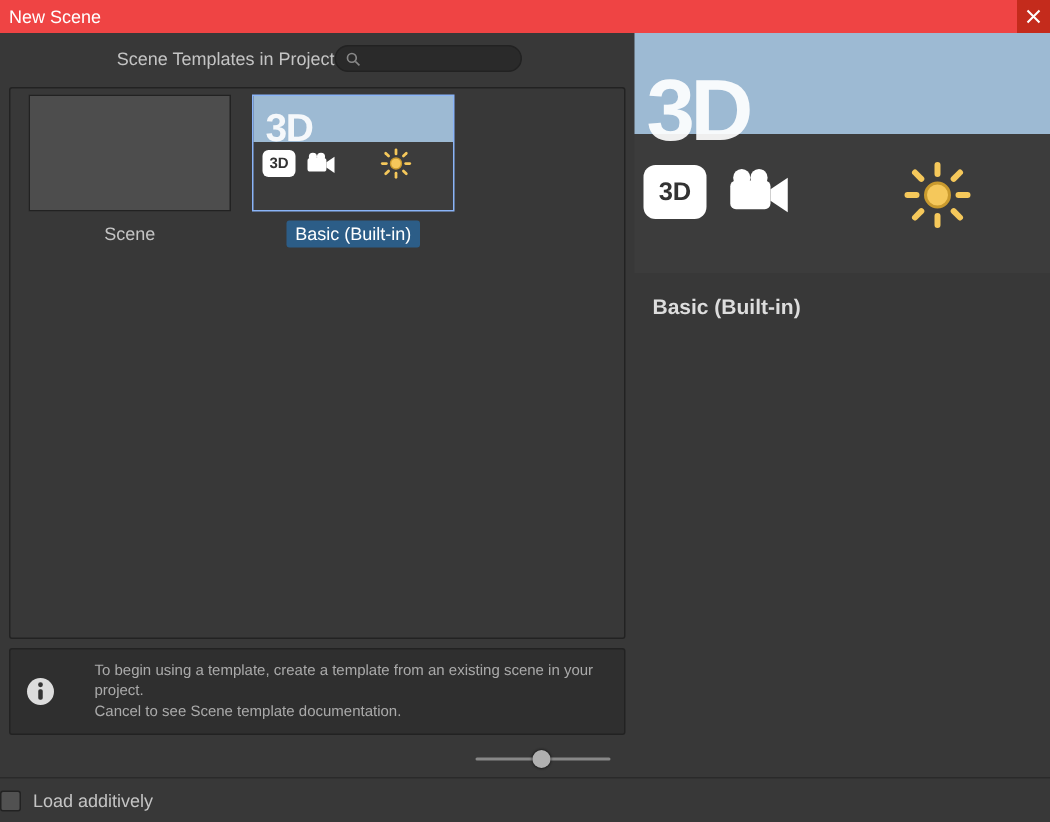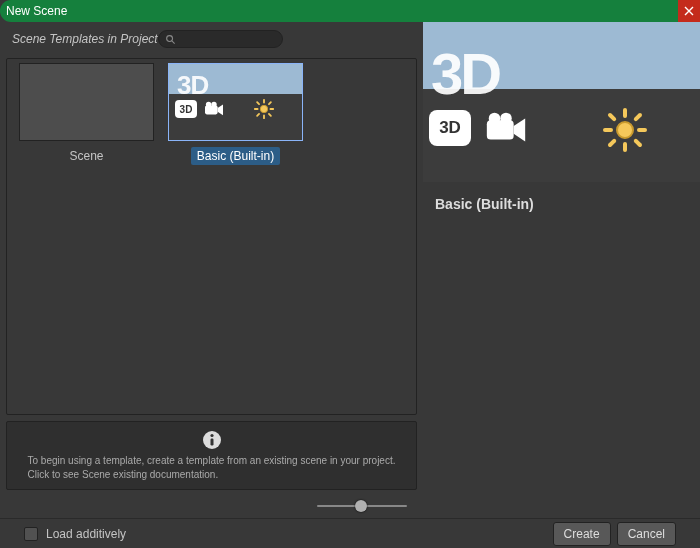--- a/index.html
+++ b/index.html
@@ -1,52 +1,52 @@
 <!DOCTYPE html>
 <html><head>
 <meta charset="utf-8">
 <style>
   * { box-sizing: border-box; margin: 0; padding: 0; }
   html, body { width: 700px; height: 548px; font-family: Arial, sans-serif; background: #383838; overflow: hidden; }
-  .titlebar { height: 22px; background: #15803d; display: flex; align-items: center; padding: 0 6px; color: #fff; font-size: 12px; justify-content: space-between; border-radius: 11px; }
+  .titlebar { height: 22px; background: #ef4444; display: flex; align-items: center; padding: 0 6px; color: #fff; font-size: 12px; justify-content: space-between; }
   .titlebar .close { width: 22px; height: 22px; display:flex; align-items:center; justify-content:center; background:#c42b1c; margin:-0px -6px 0 0; }
   .titlebar .close svg { display:block; }
   .main { display:flex; height: 496px; }
   .left { width: 423px; background:#383838; display:flex; flex-direction:column; }
   .right { flex:1; background:#383838; display:flex; flex-direction:column; }
-  .left-header { display:flex; align-items:center; justify-content:flex-start; padding:8px 9px 10px 12px; color:#c4c4c4; font-size:12px;font-style:italic; }
+  .left-header { display:flex; align-items:center; justify-content:center; padding:8px 9px 10px 12px; color:#c4c4c4; font-size:12px; }
   .search { width:125px; height:18px; background:#2a2a2a; border-radius:9px; display:flex; align-items:center; padding:0 6px; border:1px solid #222; }
   .templates { flex:1; padding:4px 12px 0 12px; display:flex; gap:14px; align-items:flex-start; background:#383838; border:1px solid #222; margin:0 6px; border-radius:2px; }
   .template { width:135px; display:flex; flex-direction:column; align-items:center; }
   .thumb { width:135px; height:78px; background:#4d4d4d; border:1px solid #222; }
   .thumb.selected { border:1px solid #8ab4f8; }
   .thumb-basic { position:relative; background:linear-gradient(to bottom,#9dbad3 0%,#9dbad3 40%,#3c3c3c 40%,#3c3c3c 100%); }
   .thumb-basic .bg3d { position:absolute; top:6px; left:8px; font-weight:bold; font-size:26px; color:rgba(255,255,255,0.9); letter-spacing:-1px; }
   .thumb-basic .badge3d { position:absolute; top:36px; left:6px; width:22px; height:18px; background:#fff; border-radius:4px; display:flex; align-items:center; justify-content:center; font-size:10px; font-weight:bold; color:#333; }
   .thumb-basic .cam { position:absolute; top:36px; left:34px; }
   .thumb-basic .sun { position:absolute; top:34px; left:84px; }
   .template-label { margin-top:6px; font-size:12px; color:#c4c4c4; padding:2px 6px; border-radius:2px; }
   .template-label.selected { background:#2c5d87; color:#fff; }
-  .hint-box { margin:6px; padding:8px 10px; background:#2f2f2f; border:1px solid #222; border-radius:2px; display:flex; gap:4px; align-items:center;flex-direction:column; }
+  .hint-box { margin:6px; padding:8px 10px; background:#2f2f2f; border:1px solid #222; border-radius:2px; display:flex; gap:26px; align-items:center; }
   .hint-box .icon { width:20px; height:20px; flex-shrink:0; }
   .hint-text { color:#aaa; font-size:10px; line-height:1.35; }
   .slider-row { display:flex; justify-content:flex-end; padding:4px 16px 6px 0; }
   .slider { width:90px; height:12px; position:relative; display:flex; align-items:center; }
   .slider .track { height:2px; background:#888; width:100%; border-radius:1px; }
   .slider .knob { position:absolute; left:38px; width:12px; height:12px; border-radius:50%; background:#b0b0b0; box-shadow:0 0 2px #000; }
   .preview { height:160px; position:relative; background:linear-gradient(to bottom,#9dbad3 0%,#9dbad3 42%,#3c3c3c 42%,#3c3c3c 100%); overflow:hidden; }
   .preview .bg3d { position:absolute; top:18px; left:8px; font-weight:bold; font-size:58px; color:rgba(255,255,255,0.92); letter-spacing:-3px; }
   .preview .badge3d { position:absolute; top:88px; left:6px; width:42px; height:36px; background:#fff; border-radius:8px; display:flex; align-items:center; justify-content:center; font-size:17px; font-weight:bold; color:#333; }
   .preview .cam { position:absolute; top:86px; left:60px; }
   .preview .sun { position:absolute; top:84px; left:178px; }
   .detail { padding:14px 12px; color:#ddd; }
   .detail-title { font-size:14px; font-weight:bold; margin-bottom:44px; }
   .detail-sub { font-size:12px; font-weight:bold; color:#c4c4c4; margin-bottom:4px; }
   .detail-desc { font-size:12px; color:#9a9a9a; line-height:1.35; }
-  .footer { height:30px; background:#383838; display:flex; align-items:center; justify-content:space-between; padding:0 24px; border-top:1px solid #2a2a2a; }
+  .footer { height:30px; background:#383838; display:flex; align-items:center; justify-content:space-between; padding:0 0; border-top:1px solid #2a2a2a; }
   .footer-left { display:flex; align-items:center; gap:8px; color:#c4c4c4; font-size:12px; }
   .checkbox { width:14px; height:14px; background:#515151; border:1px solid #222; border-radius:2px; }
   .footer-buttons { display:flex; gap:6px; }
   .btn { background:#585858; color:#ddd; font-size:12px; padding:4px 10px; border-radius:3px; border:1px solid #222; cursor:pointer; }
 </style>
 </head>
 <body>
 
 <div class="titlebar">
   <span>New Scene</span>
@@ -106,21 +106,21 @@
     </div>
 
     <div class="hint-box">
       <svg class="icon" width="20" height="20" viewBox="0 0 20 20">
           <circle cx="10" cy="10" r="9" fill="#ddd"></circle>
           <circle cx="10" cy="5.5" r="1.6" fill="#333"></circle>
           <rect x="8.5" y="8.5" width="3" height="7" rx="1.2" fill="#333"></rect>
         </svg>
       <div class="hint-text">
         <div>To begin using a template, create a template from an existing scene in your project.</div>
-        <div>Click to see Scene existing documentation.</div>
+        <div>Cancel to see Scene template documentation.</div>
       </div>
     </div>
 
     <div class="slider-row">
       <div class="slider">
         <div class="track"></div>
         <div class="knob"></div>
       </div>
     </div>
   </div>
@@ -153,17 +153,13 @@
       <div class="detail-title">Basic (Built-in)</div>
     </div>
   </div>
 </div>
 
 <div class="footer">
   <div class="footer-left">
     <div class="checkbox"></div>
     <span>Load additively</span>
   </div>
-  <div class="footer-buttons">
-    <div class="btn">Create</div>
-    <div class="btn">Cancel</div>
-  </div>
 </div>
 
 </body></html>

